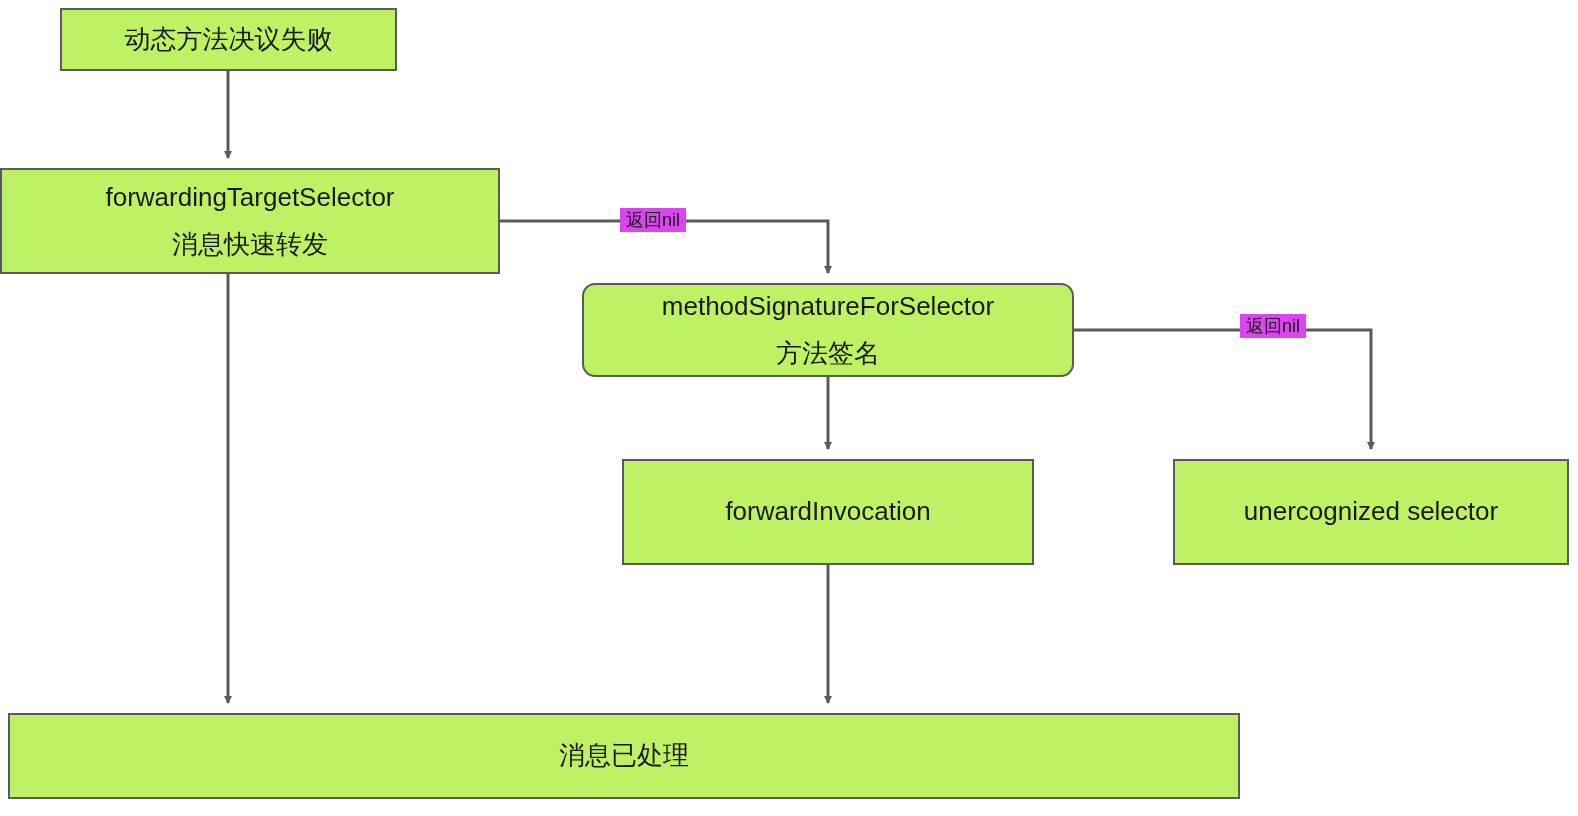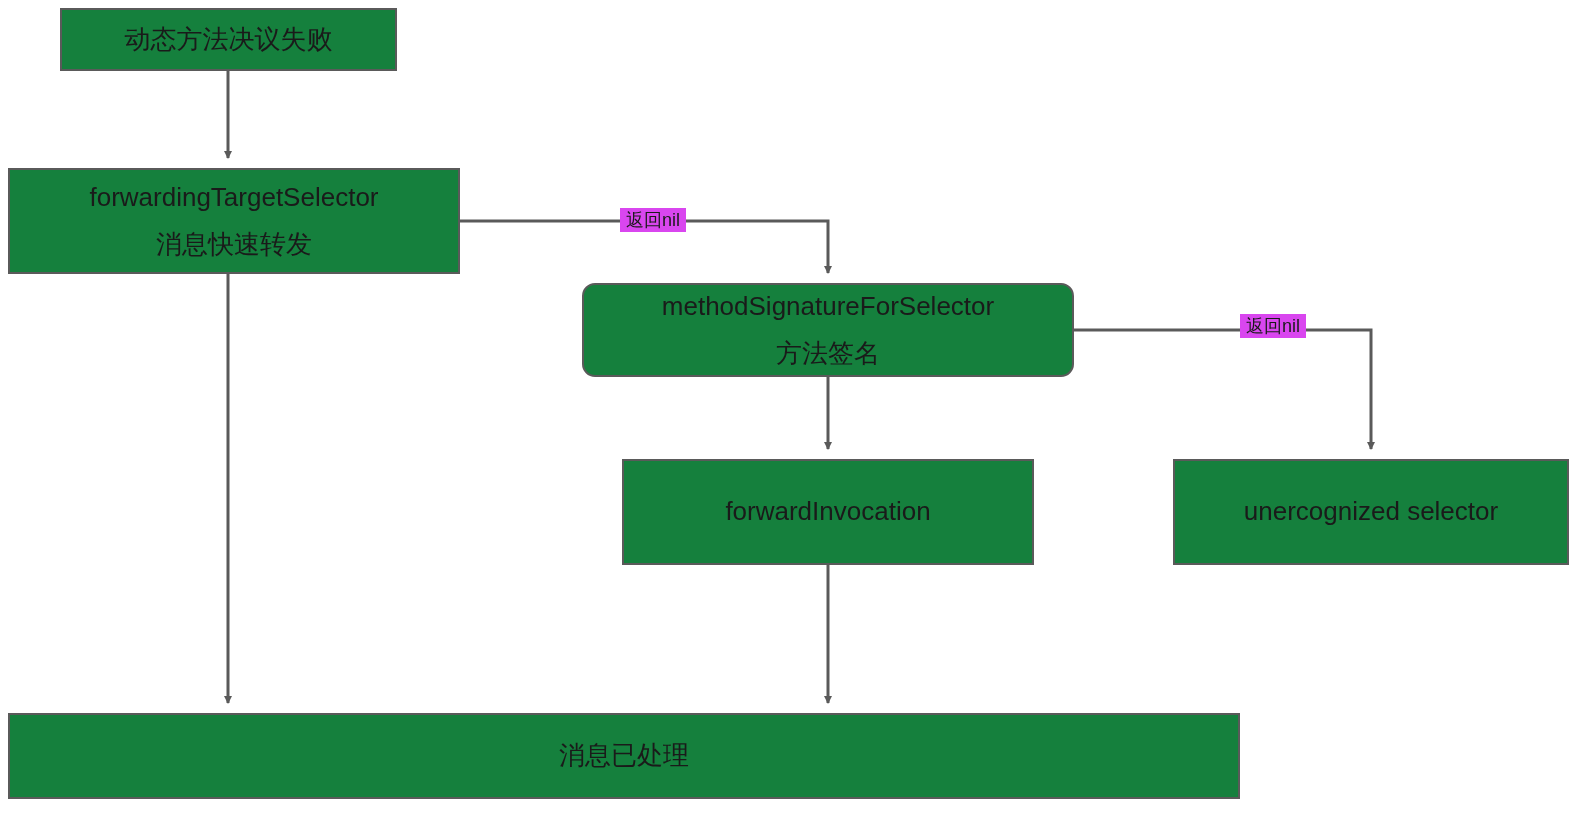--- a/index.html
+++ b/index.html
@@ -14,21 +14,21 @@
     position: relative;
     width: 1578px;
     height: 816px;
     background: #ffffff;
     overflow: hidden;
   }
   .node {
     position: absolute;
     box-sizing: border-box;
     border: 2px solid #5a5a5a;
-    background: #15803d;
+    background: #bef264;
     display: flex;
     flex-direction: column;
     align-items: center;
     justify-content: center;
     color: #1a1a1a;
     font-size: 26px;
     line-height: 1.35;
     text-align: center;
   }
   .node .line1, .node .line2 {
@@ -89,21 +89,21 @@
 
     <g>
       <line x1="828" y1="565" x2="828" y2="703" stroke="#5a5a5a" stroke-width="3" marker-end="url(#arrow)"></line>
     </g>
   </svg>
 
   <div class="node" style="left:60px; top:8px; width:337px; height:63px;">
     <span class="line1">动态方法决议失败</span>
   </div>
 
-  <div class="node" style="left:8px; top:168px; width:452px; height:106px;">
+  <div class="node" style="left:0; top:168px; width:500px; height:106px;">
     <span class="line1">forwardingTargetSelector</span>
     <span class="line2">消息快速转发</span>
   </div>
 
   <div class="node" style="left:582px; top:283px; width:492px; height:94px;border-radius:13px;">
     <span class="line1">methodSignatureForSelector</span>
     <span class="line2">方法签名</span>
   </div>
 
   <div class="node" style="left:622px; top:459px; width:412px; height:106px;">

